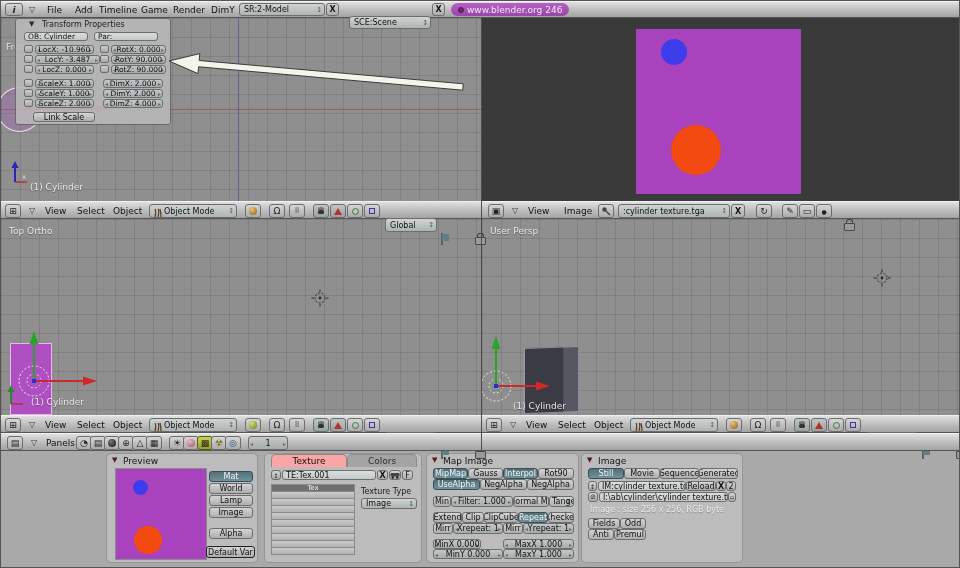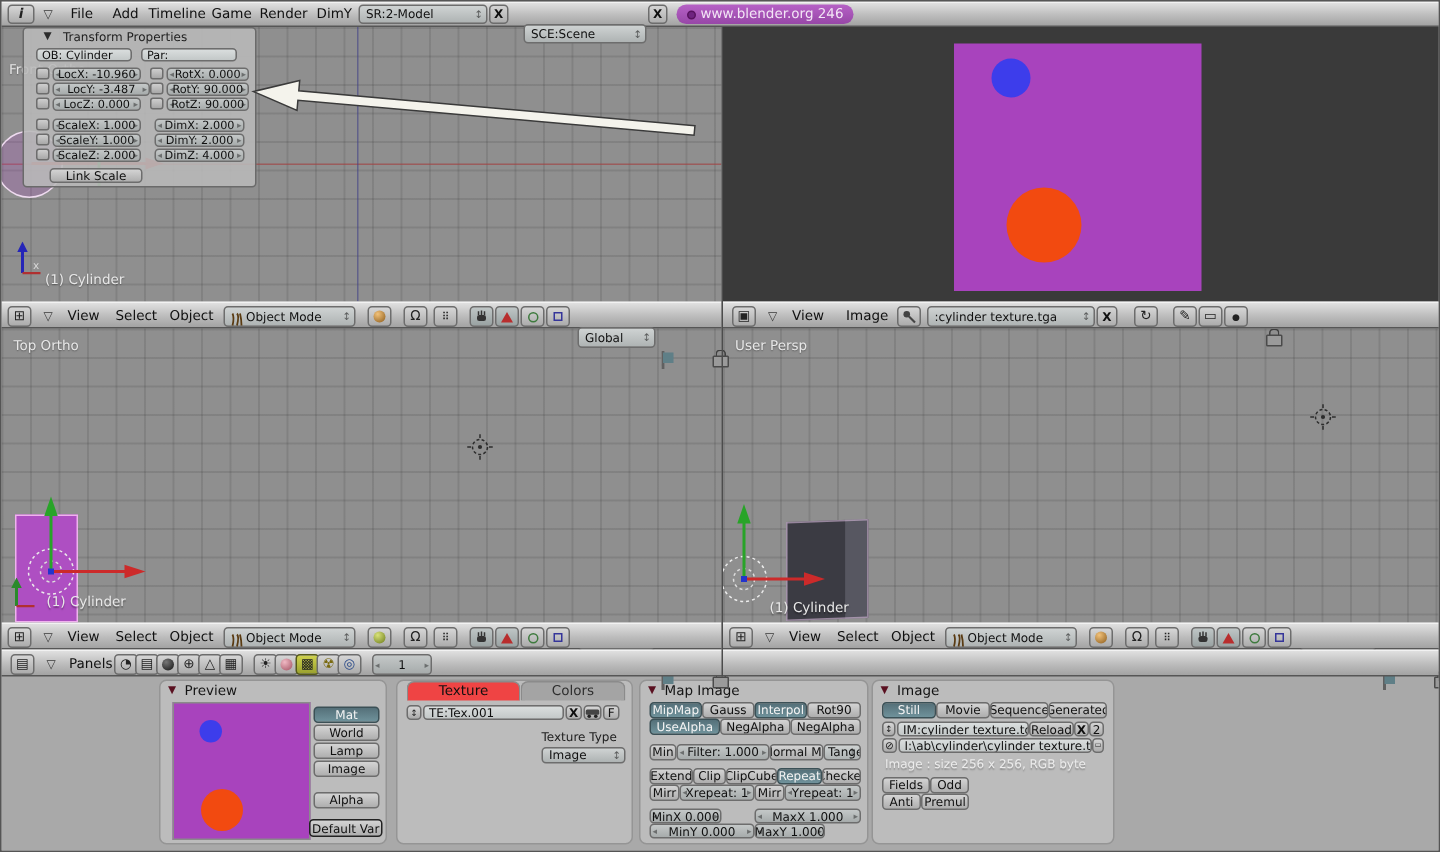--- a/index.html
+++ b/index.html
@@ -52,21 +52,21 @@
   .tp .tbtn{height:9px;font-size:7.5px}
   .tp .lk{width:9px;height:8px;background:linear-gradient(#cecece,#a8a8a8);border:1px solid #6d6d6d;border-radius:2px;
           display:flex;align-items:center;justify-content:center;font-size:5px;color:#333}
   
   .panel{position:absolute;top:452px;height:110px;background:#bcbcbc;border:1px solid #959595;border-radius:5px;z-index:2}
   .panel>*{position:absolute}
   .ptitle{font-size:9px;color:#141414;white-space:nowrap}
   .pcol{font-size:8px;color:#202020}
   .tab{position:absolute;top:0;height:13px;display:flex;align-items:center;justify-content:center;
        font-size:9px;border:1px solid #8b8b8b;border-bottom:none;border-radius:5px 5px 0 0}
-  .tab.act{background:#ef4444;color:#101010}
+  .tab.act{background:#fca5a5;color:#101010}
   .tab.inact{background:#a4a4a4;color:#2e2e2e}
   .trow{position:relative;height:8px;background:linear-gradient(#cacaca,#b2b2b2);border:1px solid #8a8a8a;margin-top:-1px}
   .trow.first{background:#6f6f6f;color:#f0f0f0;font-size:7px;display:flex;align-items:center;justify-content:center}
   .wlabel{position:absolute;color:#e8e8e8;font-size:9px;text-shadow:0 1px 1px rgba(0,0,0,.35);white-space:nowrap}
   .badge{display:flex;align-items:center;gap:3px;background:linear-gradient(#b661c6,#9747a7);color:#f3e6f6;
          border-radius:8px;font-size:9px;padding:0 7px;height:13px;white-space:nowrap}
   .badge .bdot{width:6px;height:6px;border-radius:50%;background:#6f2380;border:1px solid #58115f}
   .sep-v{position:absolute;left:480px;top:17px;width:1px;height:433px;background:#4c4c4c;z-index:7}
   .info-txt{font-size:8px;color:#ececec;text-shadow:0 1px 1px rgba(0,0,0,.25);white-space:nowrap}
   svg{display:block}
@@ -393,20 +393,32 @@
   <span class="field" style="left:17px;top:16px;width:94px;height:10px">TE:Tex.001</span>
   <span class="btn" style="left:112px;top:16px;width:11px;height:10px;font-weight:bold">X</span>
   <span class="ibtn" style="left:124px;top:16px;width:12px;height:10px">
       <svg width="10" height="7">
         <rect x="0.5" y="1" width="9" height="3.5" rx="1" fill="#444"></rect>
         <circle cx="2.8" cy="5.5" r="1.2" fill="#222"></circle>
         <circle cx="7.2" cy="5.5" r="1.2" fill="#222"></circle>
       </svg>
     </span>
   <span class="btn" style="left:137px;top:16px;width:11px;height:10px">F</span>
+  <div style="left:6px;top:31px;width:84px">
+    <div class="trow first">Tex</div>
+    <div class="trow"></div>
+    <div class="trow"></div>
+    <div class="trow"></div>
+    <div class="trow"></div>
+    <div class="trow"></div>
+    <div class="trow"></div>
+    <div class="trow"></div>
+    <div class="trow"></div>
+    <div class="trow"></div>
+  </div>
   <span class="pcol" style="left:96px;top:33px">Texture Type</span>
   <span class="drop" style="left:96px;top:44px;width:56px;height:11px">Image</span>
 </div>
 
 <div class="panel" style="left:425px;width:153px">
   <span class="ptitle" style="left:5px;top:2px;font-size:7px;color:#5a1020">▼</span>
   <span class="ptitle" style="left:16px;top:2px">Map Image</span>
   <span class="btn on" style="left:6px;top:14px;width:35px;height:11px">MipMap</span>
   <span class="btn" style="left:41px;top:14px;width:35px;height:11px">Gauss</span>
   <span class="btn on" style="left:76px;top:14px;width:35px;height:11px">Interpol</span>
@@ -423,21 +435,21 @@
   <span class="btn" style="left:57px;top:58px;width:34px;height:11px">ClipCube</span>
   <span class="btn on" style="left:91px;top:58px;width:30px;height:11px">Repeat</span>
   <span class="btn" style="left:121px;top:58px;width:26px;height:11px">Checker</span>
   <span class="btn" style="left:6px;top:69px;width:20px;height:11px">Mirr</span>
   <span class="num" style="left:26px;top:69px;width:50px;height:11px">Xrepeat: 1</span>
   <span class="btn" style="left:76px;top:69px;width:20px;height:11px">Mirr</span>
   <span class="num" style="left:96px;top:69px;width:51px;height:11px">Yrepeat: 1</span>
   <span class="num" style="left:6px;top:85px;width:48px;height:10px">MinX 0.000</span>
   <span class="num" style="left:76px;top:85px;width:71px;height:10px">MaxX 1.000</span>
   <span class="num" style="left:6px;top:95px;width:70px;height:10px">MinY 0.000</span>
-  <span class="num" style="left:76px;top:95px;width:47px;height:10px">MaxY 1.000</span>
+  <span class="num" style="left:76px;top:95px;width:71px;height:10px">MaxY 1.000</span>
 </div>
 
 <div class="panel" style="left:580px;width:162px">
   <span class="ptitle" style="left:5px;top:2px;font-size:7px;color:#5a1020">▼</span>
   <span class="ptitle" style="left:16px;top:2px">Image</span>
   <span class="btn on" style="left:6px;top:14px;width:36px;height:11px">Still</span>
   <span class="btn" style="left:42px;top:14px;width:36px;height:11px">Movie</span>
   <span class="btn" style="left:78px;top:14px;width:39px;height:11px">Sequence</span>
   <span class="btn" style="left:117px;top:14px;width:39px;height:11px">Generated</span>
   <span class="ibtn" style="left:6px;top:27px;width:9px;height:10px;font-size:6px">↕</span>

